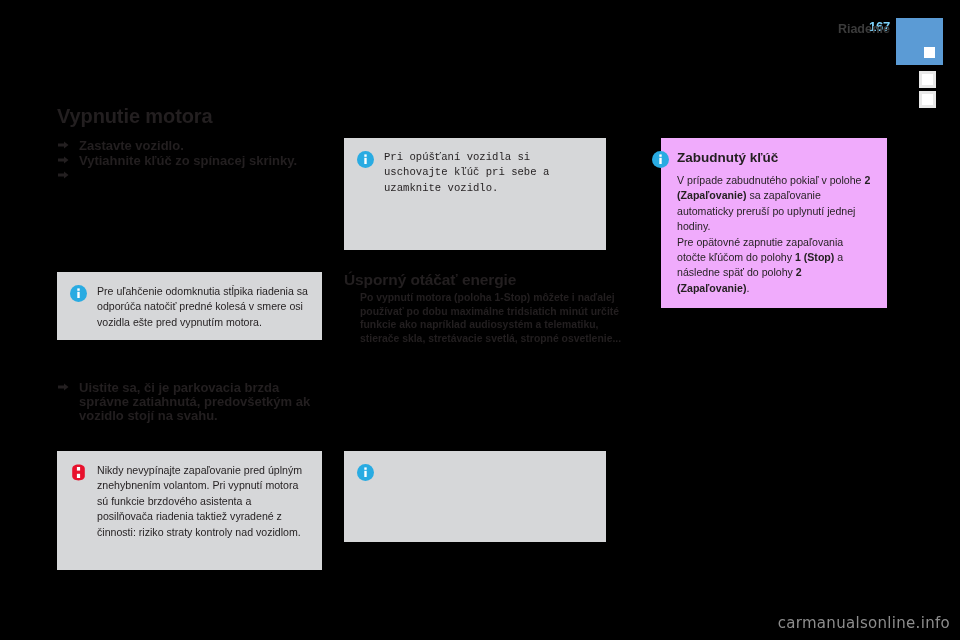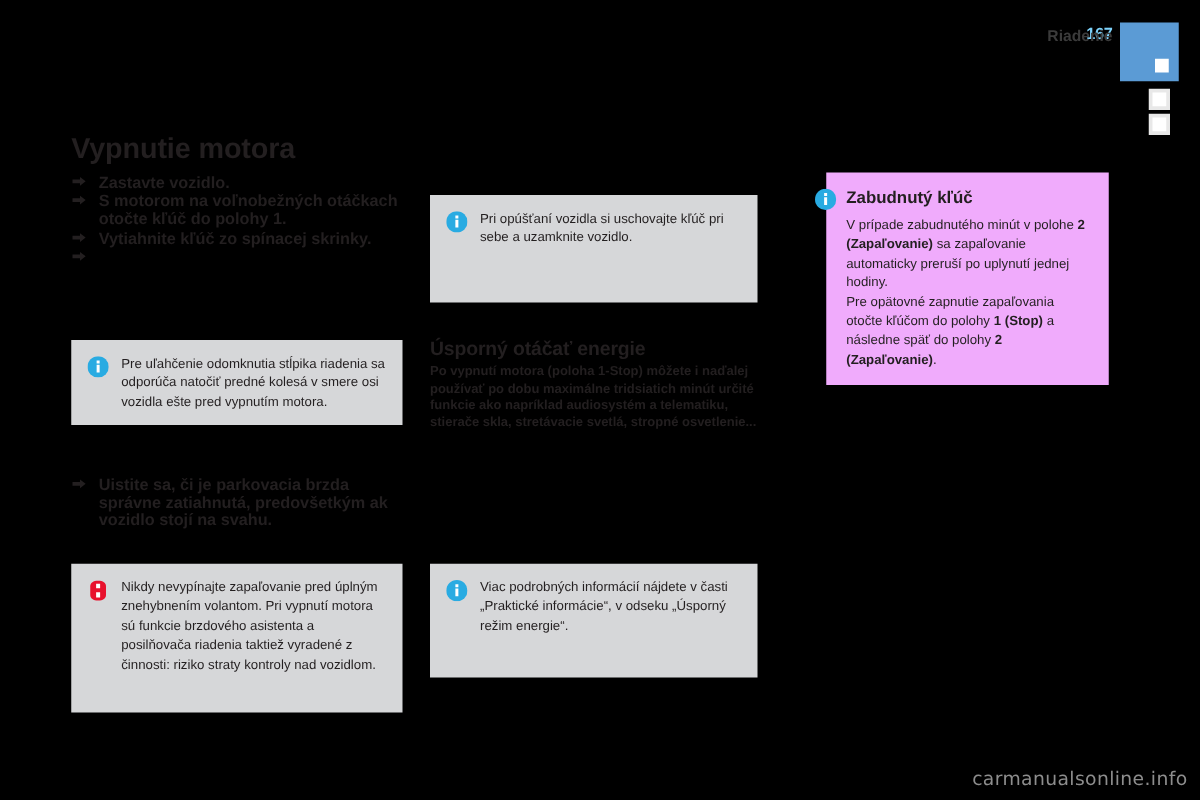--- a/index.html
+++ b/index.html
@@ -83,21 +83,21 @@
     font-size: 12.5px;
     font-weight: bold;
     color: #3b3b3b;
     text-align: center;
     white-space: nowrap;
   }
 
   
   .section-heading {
     position: absolute;
-    font-size: 23px;
+    font-size: 20px;
     font-weight: bold;
     color: #231f20;
     letter-spacing: -0.1px;
     white-space: nowrap;
   }
   #heading-main {
     left: 57px;
     top: 105px;
   }
   #heading-energy {
@@ -154,21 +154,21 @@
   }
   .note-box .note-text {
     font-size: 10.6px;
     line-height: 15.4px;
     color: #231f20;
     white-space: pre-line;
   }
 
   #note-steering   { left: 57px;  top: 272px; width: 265px; height: 68px; }
   #note-warning    { left: 57px;  top: 451px; width: 265px; height: 119px; }
-  #note-leaving    { left: 344px; top: 156px; width: 262px; height: 86px; }
+  #note-leaving    { left: 344px; top: 138px; width: 262px; height: 112px; font-family: Liberation Mono, monospace; }
   #note-moreinfo   { left: 344px; top: 451px; width: 262px; height: 91px; }
 
   
   #box-forgotten {
     position: absolute;
     left: 661px;
     top: 138px;
     width: 226px;
     height: 170px;
     background: #f0abfc;
@@ -192,21 +192,21 @@
   #box-forgotten .note-text {
     font-size: 10.6px;
     line-height: 15.4px;
     color: #231f20;
   }
   .strong { font-weight: bold; }
 
   
   #energy-paragraph {
     position: absolute;
-    left: 344px;
+    left: 360px;
     top: 291px;
     width: 262px;
     font-size: 10.4px;
     font-weight: bold;
     line-height: 13.6px;
     color: #231f20;
   }
 
   
   #watermark {
@@ -242,28 +242,20 @@
   <div class="section-heading" id="heading-main">Vypnutie motora</div>
 
   <ul class="bullet-list" id="bullets-stop">
     <li class="bullet-item">
       <span class="bullet-arrow">
         <svg width="13" height="12" viewBox="0 0 13 12">
             <path d="M1 3.5 L7 3.5 L7 1.5 L11.5 5 L7 8.5 L7 6.5 L1 6.5 Z" fill="#231f20"></path>
           </svg>
       </span>
       <span>Zastavte vozidlo.</span>
-    </li>
-    <li class="bullet-item">
-      <span class="bullet-arrow">
-        <svg width="13" height="12" viewBox="0 0 13 12">
-            <path d="M1 3.5 L7 3.5 L7 1.5 L11.5 5 L7 8.5 L7 6.5 L1 6.5 Z" fill="#231f20"></path>
-          </svg>
-      </span>
-      <span>S motorom na voľnobežných otáčkach otočte kľúč do polohy 1.</span>
     </li>
     <li class="bullet-item">
       <span class="bullet-arrow">
         <svg width="13" height="12" viewBox="0 0 13 12">
             <path d="M1 3.5 L7 3.5 L7 1.5 L11.5 5 L7 8.5 L7 6.5 L1 6.5 Z" fill="#231f20"></path>
           </svg>
       </span>
       <span>Vytiahnite kľúč zo spínacej skrinky.</span>
     </li>
     <li class="bullet-item">
@@ -324,33 +316,32 @@
   <div id="energy-paragraph">Po vypnutí motora (poloha 1-Stop) môžete i naďalej používať po dobu maximálne tridsiatich minút určité funkcie ako napríklad audiosystém a telematiku, stierače skla, stretávacie svetlá, stropné osvetlenie...</div>
 
   <div class="note-box" id="note-moreinfo">
     <span class="note-icon">
       <svg width="17" height="17" viewBox="0 0 17 17">
         <circle cx="8.5" cy="8.5" r="8.5" fill="#29abe2"></circle>
         <rect x="7.3" y="6.8" width="2.4" height="6.2" fill="#ffffff"></rect>
         <rect x="7.3" y="3.4" width="2.4" height="2.4" fill="#ffffff"></rect>
       </svg>
     </span>
-    <div class="note-text">Viac podrobných informácií nájdete v časti „Praktické informácie“, v odseku „Úsporný režim energie“.</div>
   </div>
 
   <div id="box-forgotten">
     <span class="note-icon">
       <svg width="17" height="17" viewBox="0 0 17 17">
         <circle cx="8.5" cy="8.5" r="8.5" fill="#29abe2"></circle>
         <rect x="7.3" y="6.8" width="2.4" height="6.2" fill="#ffffff"></rect>
         <rect x="7.3" y="3.4" width="2.4" height="2.4" fill="#ffffff"></rect>
       </svg>
     </span>
     <div class="box-heading">Zabudnutý kľúč</div>
     <div class="note-text">
-      <span>V prípade zabudnutého minút v polohe </span><span class="strong">2 (Zapaľovanie)</span><span> sa zapaľovanie automaticky preruší po uplynutí jednej hodiny.</span><br>
+      <span>V prípade zabudnutého pokiaľ v polohe </span><span class="strong">2 (Zapaľovanie)</span><span> sa zapaľovanie automaticky preruší po uplynutí jednej hodiny.</span><br>
       <span>Pre opätovné zapnutie zapaľovania otočte kľúčom do polohy </span><span class="strong">1 (Stop)</span><span> a následne späť do polohy </span><span class="strong">2 (Zapaľovanie)</span><span>.</span>
     </div>
   </div>
 
   <div id="watermark">carmanualsonline.info</div>
 
 </div>
 
 </body></html>

